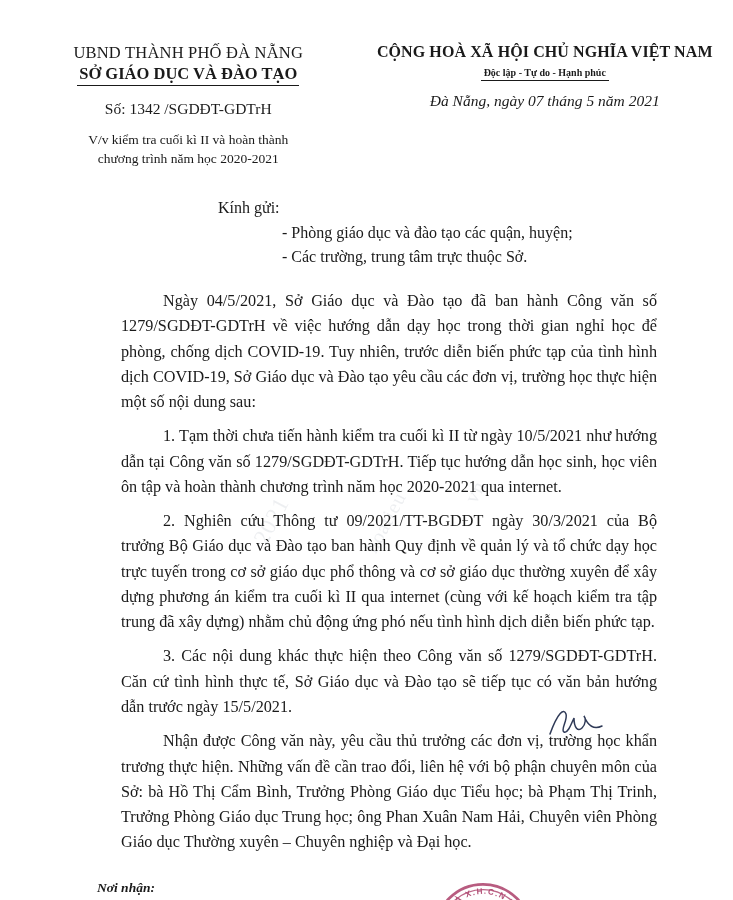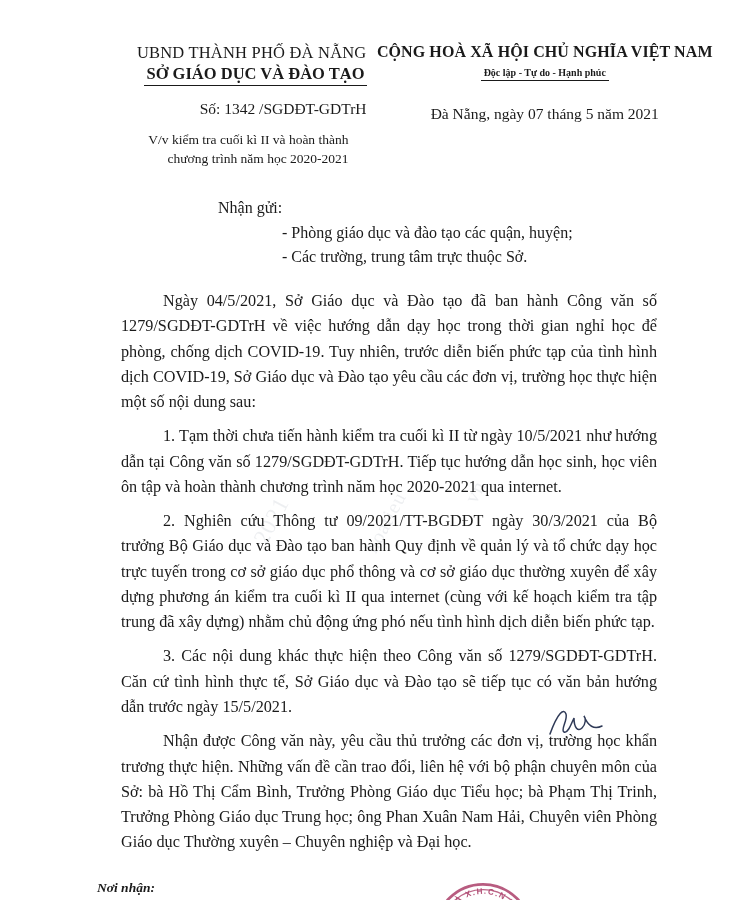--- a/index.html
+++ b/index.html
@@ -48,21 +48,21 @@
 
   
   .header {
     position: relative;
     z-index: 2;
     display: flex;
     padding-top: 42px;
   }
   .hdr-left {
     width: 50%;
-    text-align: right;
+    text-align: center;
     padding-left: 10px;
   }
   .hdr-right {
     width: 50%;
     text-align: center;
     padding-right: 10px;
   }
   .org-top {
     font-size: 16.5px;
     letter-spacing: .2px;
@@ -97,21 +97,22 @@
     font-size: 10px;
     font-weight: bold;
     line-height: 1.3;
     display: inline-block;
     border-bottom: 1.4px solid #1a1a1a;
     padding: 1px 3px 1px 3px;
     margin-top: 1px;
   }
   .place-date {
     font-size: 15.5px;
-    margin-top: 23px;
+    font-style: italic;
+    margin-top: 10px;
     line-height: 1.3;
   }
 
   
   .recipients {
     position: relative;
     z-index: 2;
     margin-top: 28px;
     padding-left: 218px;
     font-size: 16px;
@@ -223,21 +224,21 @@
 
     <div class="hdr-right">
       <div class="nation">CỘNG HOÀ XÃ HỘI CHỦ NGHĨA VIỆT NAM</div>
       <div class="motto">Độc lập - Tự do - Hạnh phúc</div>
       <div class="place-date">Đà Nẵng, ngày 07 tháng 5 năm 2021</div>
     </div>
 
   </div>
 
   <div class="recipients">
-    <div class="kinh-gui">Nhận gửi:</div>
+    <div class="kinh-gui">Kính gửi:</div>
     <div class="recip-list">
       <div class="recip-item">- Phòng giáo dục và đào tạo các quận, huyện;</div>
       <div class="recip-item">- Các trường, trung tâm trực thuộc Sở.</div>
     </div>
   </div>
 
   <div class="body-text">
     <p class="para">Ngày 04/5/2021, Sở Giáo dục và Đào tạo đã ban hành Công văn số 1279/SGDĐT-GDTrH về việc hướng dẫn dạy học trong thời gian nghỉ học để phòng, chống dịch COVID-19. Tuy nhiên, trước diễn biến phức tạp của tình hình dịch COVID-19, Sở Giáo dục và Đào tạo yêu cầu các đơn vị, trường học thực hiện một số nội dung sau:</p>
     <p class="para">1. Tạm thời chưa tiến hành kiểm tra cuối kì II từ ngày 10/5/2021 như hướng dẫn tại Công văn số 1279/SGDĐT-GDTrH. Tiếp tục hướng dẫn học sinh, học viên ôn tập và hoàn thành chương trình năm học 2020-2021 qua internet.</p>
     <p class="para">2. Nghiên cứu Thông tư 09/2021/TT-BGDĐT ngày 30/3/2021 của Bộ trưởng Bộ Giáo dục và Đào tạo ban hành Quy định về quản lý và tổ chức dạy học trực tuyến trong cơ sở giáo dục phổ thông và cơ sở giáo dục thường xuyên để xây dựng phương án kiểm tra cuối kì II qua internet (cùng với kế hoạch kiểm tra tập trung đã xây dựng) nhằm chủ động ứng phó nếu tình hình dịch diễn biến phức tạp.</p>

